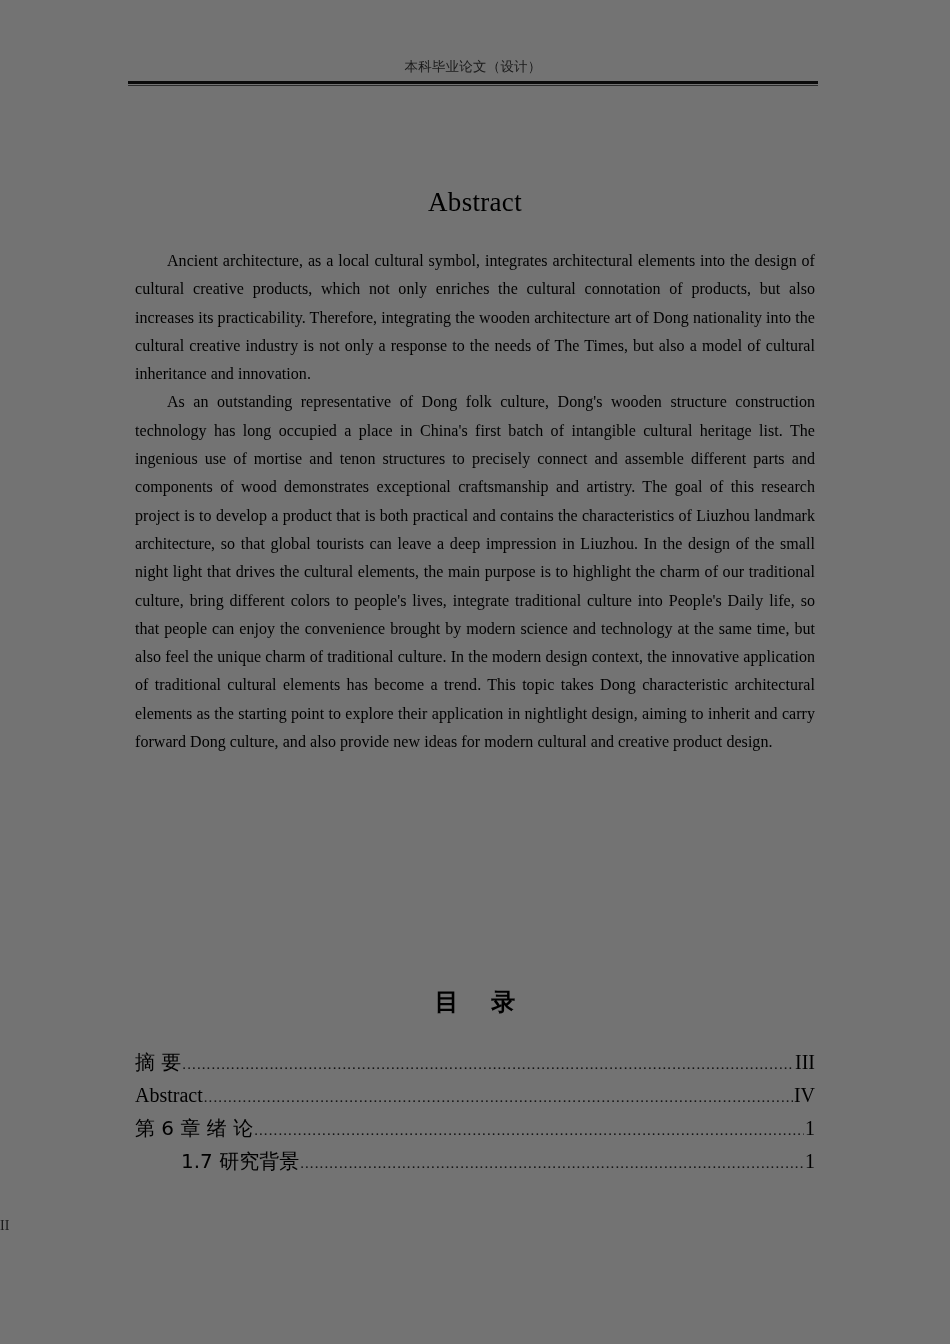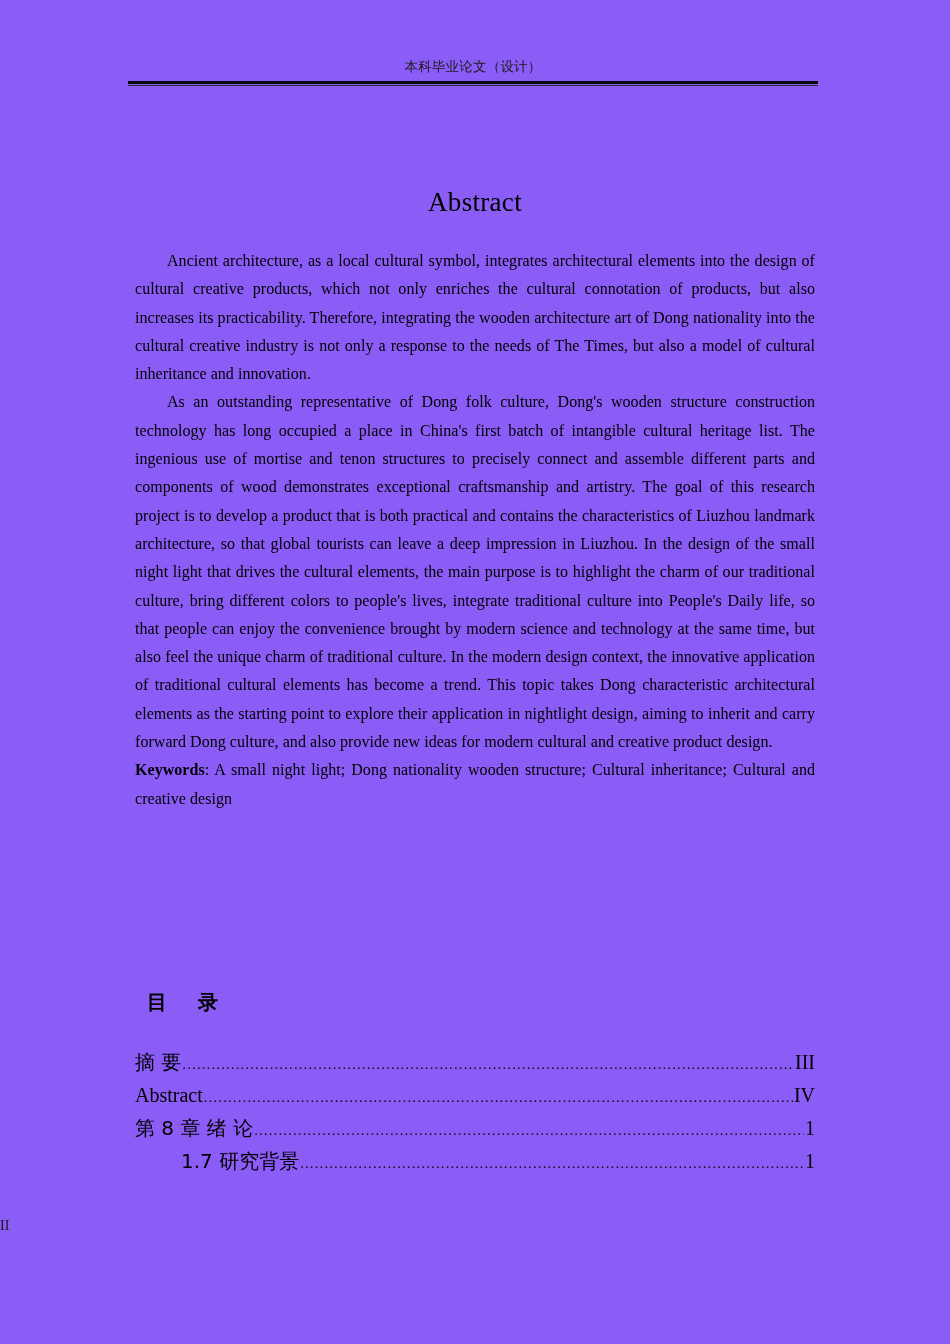--- a/index.html
+++ b/index.html
@@ -8,21 +8,21 @@
     background: #ffffff;
   }
   body {
     font-family: "Liberation Serif", "DejaVu Serif", serif;
     color: #000000;
   }
   .page {
     position: relative;
     width: 950px;
     height: 1344px;
-    background: #8b5cf6;
+    background: #737373;
     overflow: hidden;
     box-sizing: border-box;
   }
 
   
   .header-block {
     position: absolute;
     left: 128px;
     top: 56px;
     width: 690px;
@@ -81,24 +81,24 @@
   }
 
   
   .toc-block {
     position: absolute;
     left: 135px;
     top: 985px;
     width: 680px;
   }
   .toc-title {
-    text-align: left;
+    text-align: center;
     font-family: "DejaVu Sans", "Liberation Sans", sans-serif;
     font-weight: bold;
-    font-size: 20px;
+    font-size: 24px;
     line-height: 34px;
     letter-spacing: 12px;
     text-indent: 12px;
     margin: 0 0 28px 0;
   }
   .toc-list {
     margin: 0;
     padding: 0;
     list-style: none;
   }
@@ -159,39 +159,38 @@
     <div class="header-rule-thin"></div>
   </div>
 
   <div class="content">
     <h1 class="section-title">Abstract</h1>
 
     <p class="para">Ancient architecture, as a local cultural symbol, integrates architectural elements into the design of cultural creative products, which not only enriches the cultural connotation of products, but also increases its practicability. Therefore, integrating the wooden architecture art of Dong nationality into the cultural creative industry is not only a response to the needs of The Times, but also a model of cultural inheritance and innovation.</p>
 
     <p class="para">As an outstanding representative of Dong folk culture, Dong's wooden structure construction technology has long occupied a place in China's first batch of intangible cultural heritage list. The ingenious use of mortise and tenon structures to precisely connect and assemble different parts and components of wood demonstrates exceptional craftsmanship and artistry. The goal of this research project is to develop a product that is both practical and contains the characteristics of Liuzhou landmark architecture, so that global tourists can leave a deep impression in Liuzhou. In the design of the small night light that drives the cultural elements, the main purpose is to highlight the charm of our traditional culture, bring different colors to people's lives, integrate traditional culture into People's Daily life, so that people can enjoy the convenience brought by modern science and technology at the same time, but also feel the unique charm of traditional culture. In the modern design context, the innovative application of traditional cultural elements has become a trend. This topic takes Dong characteristic architectural elements as the starting point to explore their application in nightlight design, aiming to inherit and carry forward Dong culture, and also provide new ideas for modern cultural and creative product design.</p>
 
-    <p class="para no-indent"><span class="kw-label">Keywords</span><span>: A small night light; Dong nationality wooden structure; Cultural inheritance; Cultural and creative design</span></p>
   </div>
 
   <div class="toc-block">
     <h2 class="toc-title">目 录</h2>
 
     <ul class="toc-list" id="toc-list">
         <li class="toc-row">
           <span class="toc-label cjk">摘  要</span>
           <span class="toc-dots"></span>
           <span class="toc-page">III</span>
         </li>
         <li class="toc-row">
           <span class="toc-label">Abstract</span>
           <span class="toc-dots"></span>
           <span class="toc-page">IV</span>
         </li>
         <li class="toc-row">
-          <span class="toc-label cjk">第 8 章 绪  论</span>
+          <span class="toc-label cjk">第 6 章 绪  论</span>
           <span class="toc-dots"></span>
           <span class="toc-page">1</span>
         </li>
         <li class="toc-row indent-1">
           <span class="toc-label cjk">1.7 研究背景</span>
           <span class="toc-dots"></span>
           <span class="toc-page">1</span>
         </li>
       </ul>
   </div>

